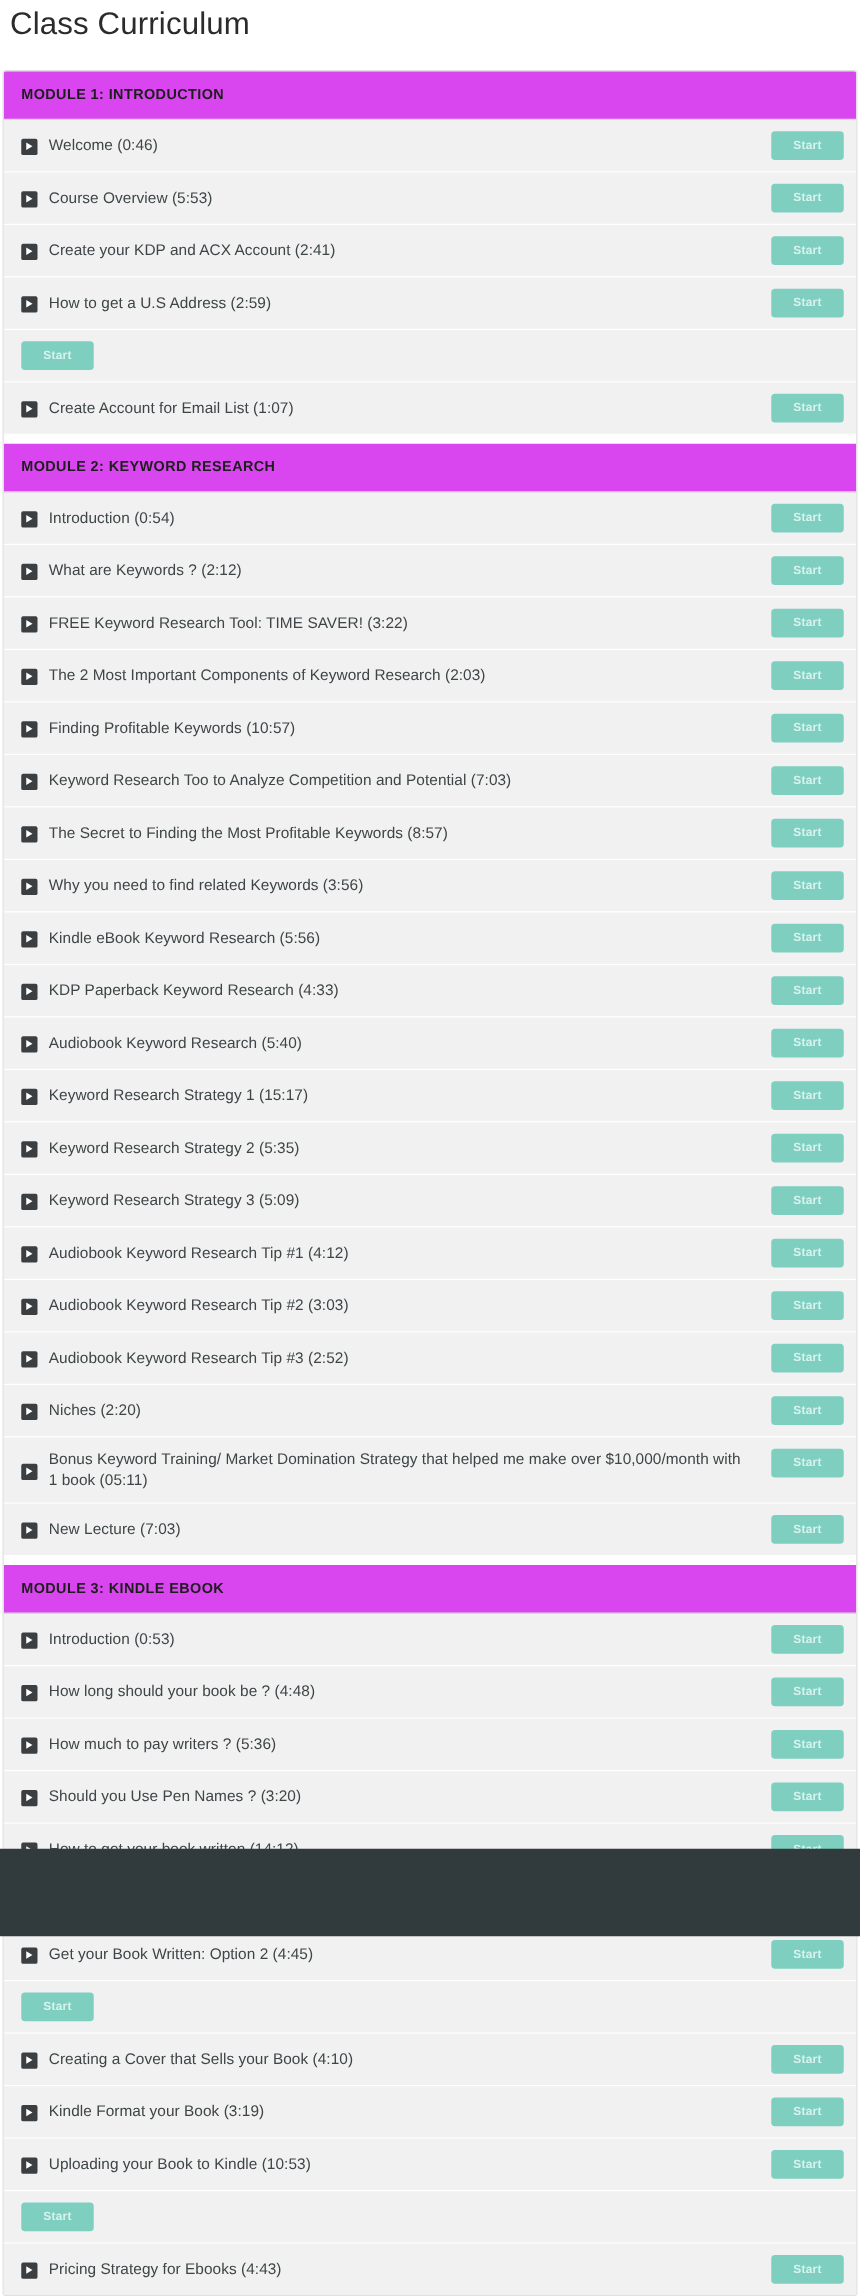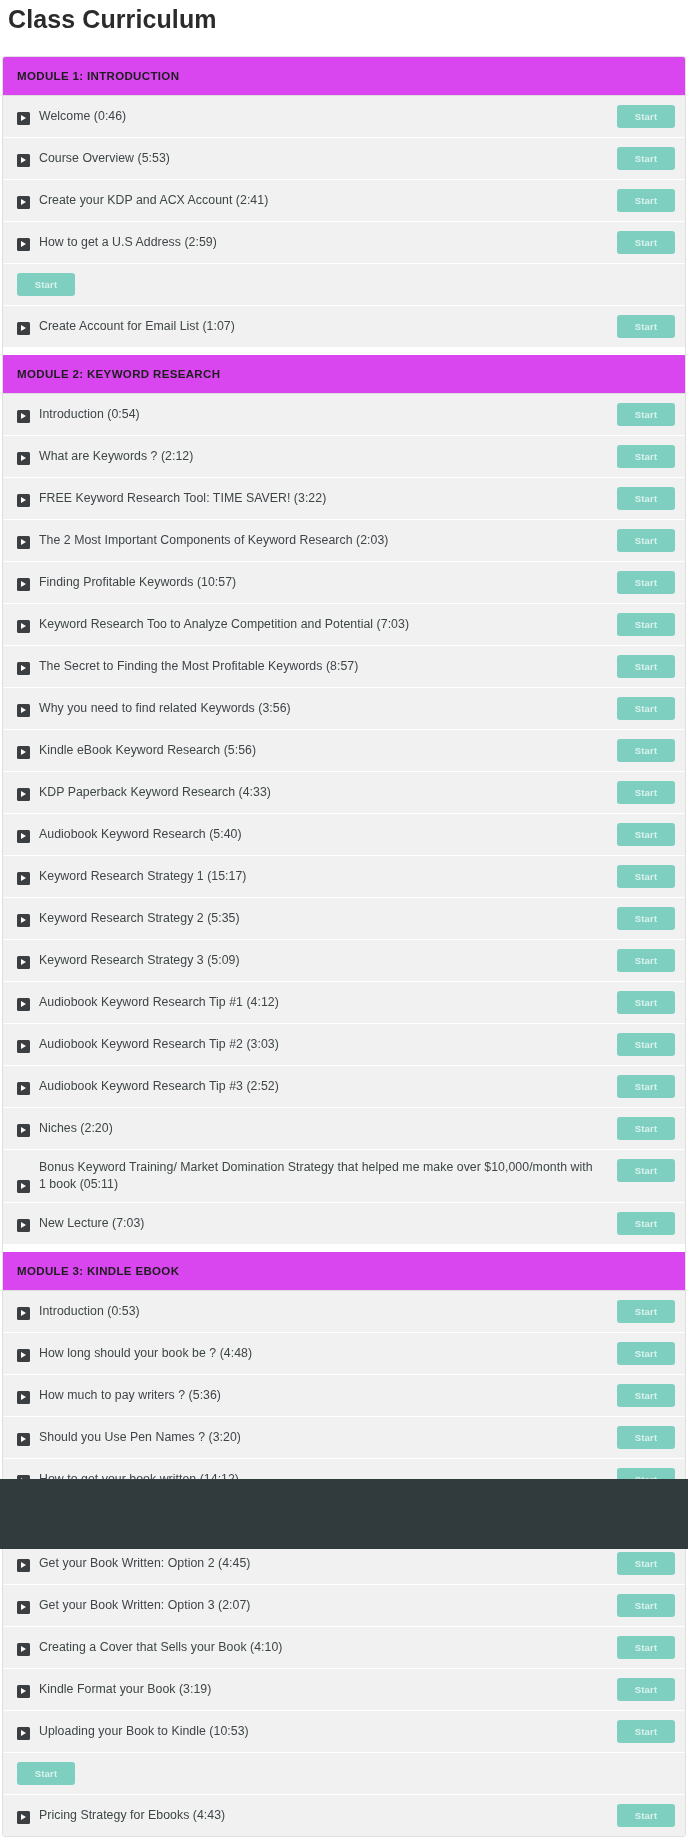--- a/index.html
+++ b/index.html
@@ -13,21 +13,21 @@
   .page {
     position: relative;
     width: 688px;
     background: #ffffff;
     padding: 0;
   }
 
   
   .page-title {
     font-size: 25px;
-    font-weight: 700;
+    font-weight: 400;
     color: #2b2b2b;
     letter-spacing: 0.1px;
     padding: 4px 0 0 8px;
     line-height: 30px;
   }
 
   
   .curriculum {
     margin: 22px 2px 0 2px;
     border: 1px solid #e0e0e0;
@@ -60,21 +60,21 @@
     background: #f1f1f1;
     border-bottom: 1px solid #ffffff;
     padding: 9px 10px 9px 14px;
     min-height: 35.5px;
     position: relative;
   }
   .lecture:last-child { border-bottom: none; }
 
   .lecture-left {
     display: flex;
-    align-items: flex-end;
+    align-items: center;
     gap: 9px;
     flex: 1 1 auto;
     padding-right: 24px;
     min-width: 0;
   }
 
   .play-icon {
     flex: 0 0 auto;
     width: 13px;
     height: 13px;
@@ -367,24 +367,20 @@
           <button class="start-btn">Start</button>
         </div>
         <div class="lecture">
           <div class="lecture-left">
             <span class="play-icon"></span>
             <span class="lecture-title">Get your Book Written: Option 2 (4:45)</span>
           </div>
           <button class="start-btn">Start</button>
         </div>
         <div class="lecture">
-          <div class="lecture-left">
-            <span class="play-icon"></span>
-            <span class="lecture-title">Get your Book Written: Option 3 (2:07)</span>
-          </div>
           <button class="start-btn">Start</button>
         </div>
         <div class="lecture">
           <div class="lecture-left">
             <span class="play-icon"></span>
             <span class="lecture-title">Creating a Cover that Sells your Book (4:10)</span>
           </div>
           <button class="start-btn">Start</button>
         </div>
         <div class="lecture">

